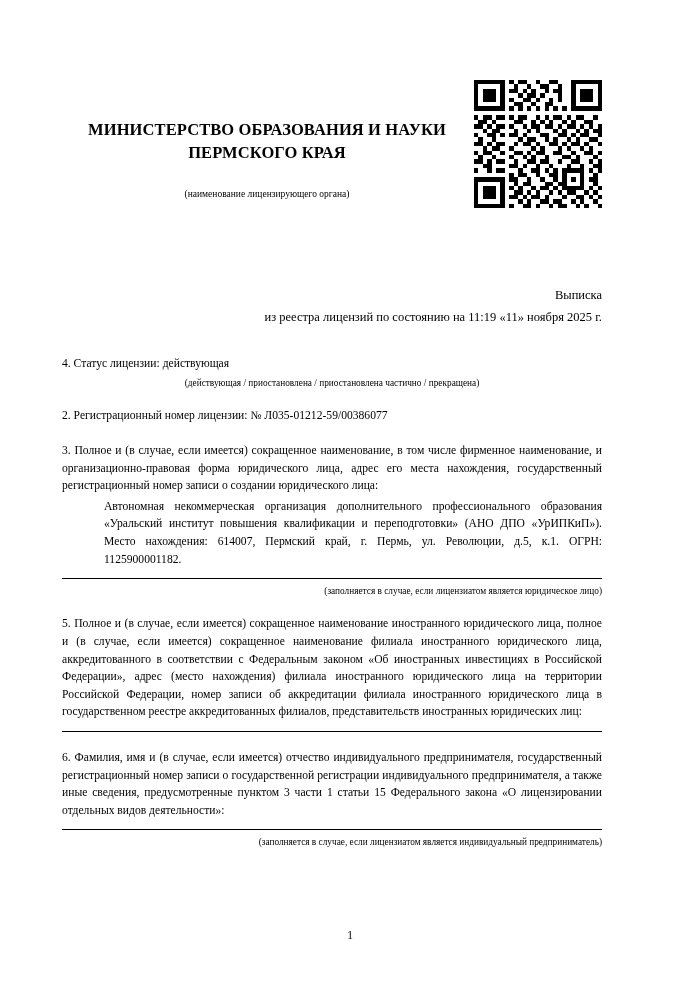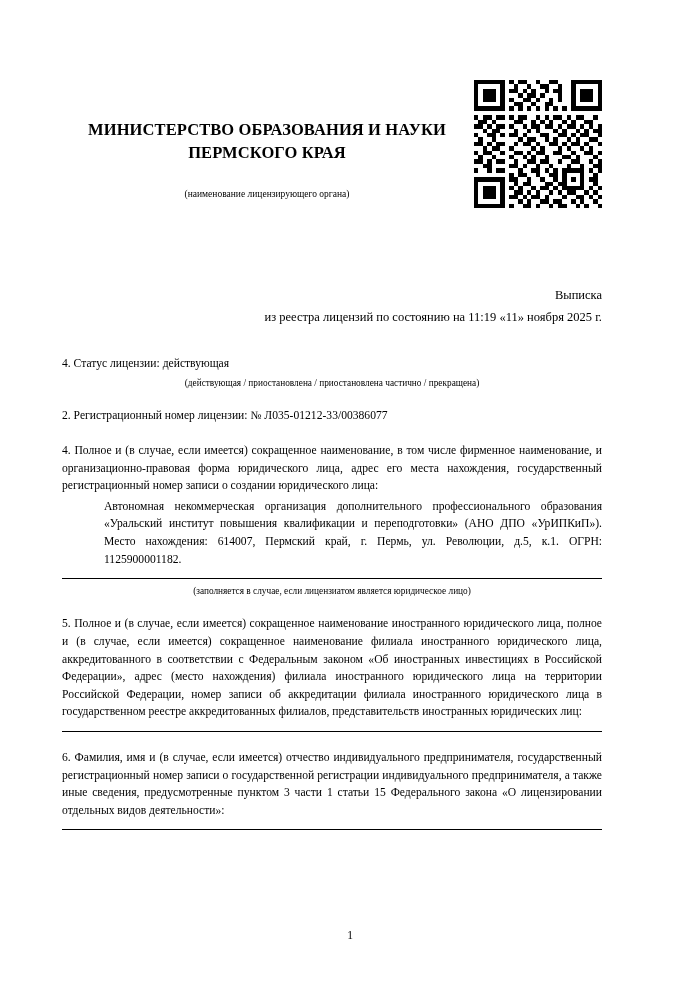--- a/index.html
+++ b/index.html
@@ -67,21 +67,21 @@
   }
   .item {
     margin-top: 17px;
   }
   .item:first-child { margin-top: 0; }
   .just {
     text-align: justify;
     text-justify: inter-word;
   }
   .note {
-    text-align: center;
+    text-align: right;
     font-size: 9.3px;
     margin-top: 5px;
   }
   .note-indent {
     text-align: center;
     font-size: 9.3px;
     margin-top: 4px;
   }
   .rule {
     border: 0;
@@ -372,38 +372,39 @@
   </div>
 
   <div class="content">
 
     <div class="item">
       <div>4. Статус лицензии: действующая</div>
       <div class="note-indent">(действующая / приостановлена / приостановлена частично / прекращена)</div>
     </div>
 
     <div class="item">
-      <div>2. Регистрационный номер лицензии: № Л035-01212-33/00386077</div>
+      <div>2. Регистрационный номер лицензии: № Л035-01212-59/00386077</div>
     </div>
 
 
     <div class="item">
-      <div class="just">4. Полное и (в случае, если имеется) сокращенное наименование, в том числе фирменное наименование, и организационно-правовая форма юридического лица, адрес его места нахождения, государственный регистрационный номер записи о создании юридического лица:</div>
+      <div class="just">3. Полное и (в случае, если имеется) сокращенное наименование, в том числе фирменное наименование, и организационно-правовая форма юридического лица, адрес его места нахождения, государственный регистрационный номер записи о создании юридического лица:</div>
       <div class="just para">Автономная некоммерческая организация дополнительного профессионального образования «Уральский институт повышения квалификации и переподготовки» (АНО ДПО «УрИПКиП»). Место нахождения: 614007, Пермский край, г. Пермь, ул. Революции, д.5, к.1. ОГРН: 1125900001182.</div>
       <hr class="rule">
       <div class="note">(заполняется в случае, если лицензиатом является юридическое лицо)</div>
     </div>
 
     <div class="item">
       <div class="just">5. Полное и (в случае, если имеется) сокращенное наименование иностранного юридического лица, полное и (в случае, если имеется) сокращенное наименование филиала иностранного юридического лица, аккредитованного в соответствии с Федеральным законом «Об иностранных инвестициях в Российской Федерации», адрес (место нахождения) филиала иностранного юридического лица на территории Российской Федерации, номер записи об аккредитации филиала иностранного юридического лица в государственном реестре аккредитованных филиалов, представительств иностранных юридических лиц:</div>
       <hr class="rule">
     </div>
 
     <div class="item">
       <div class="just">6. Фамилия, имя и (в случае, если имеется) отчество индивидуального предпринимателя, государственный регистрационный номер записи о государственной регистрации индивидуального предпринимателя, а также иные сведения, предусмотренные пунктом 3 части 1 статьи 15 Федерального закона «О лицензировании отдельных видов деятельности»:</div>
       <hr class="rule">
+      <div class="note">(заполняется в случае, если лицензиатом является индивидуальный предприниматель)</div>
     </div>
 
 
   </div>
 
   <div class="pagenum">1</div>
 </div>
 
 </body></html>

